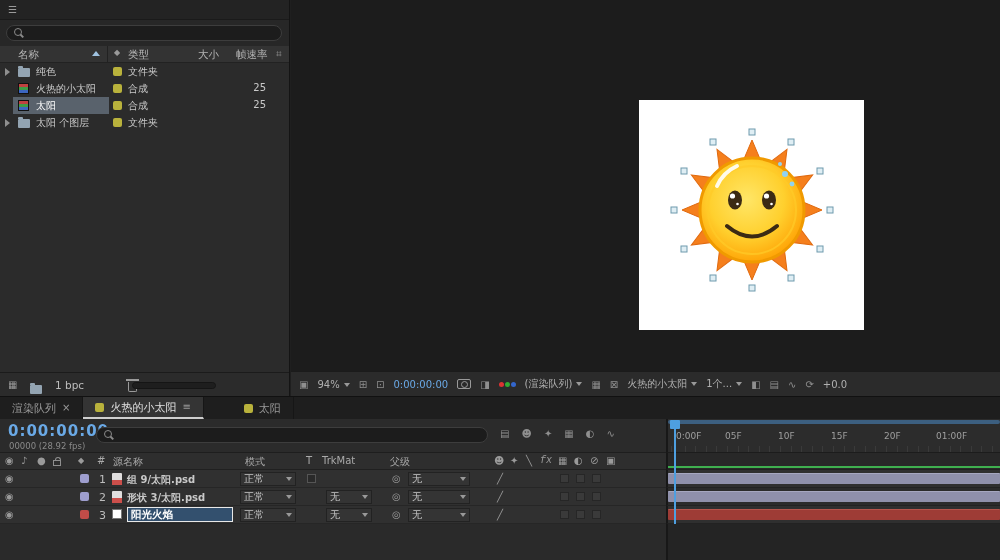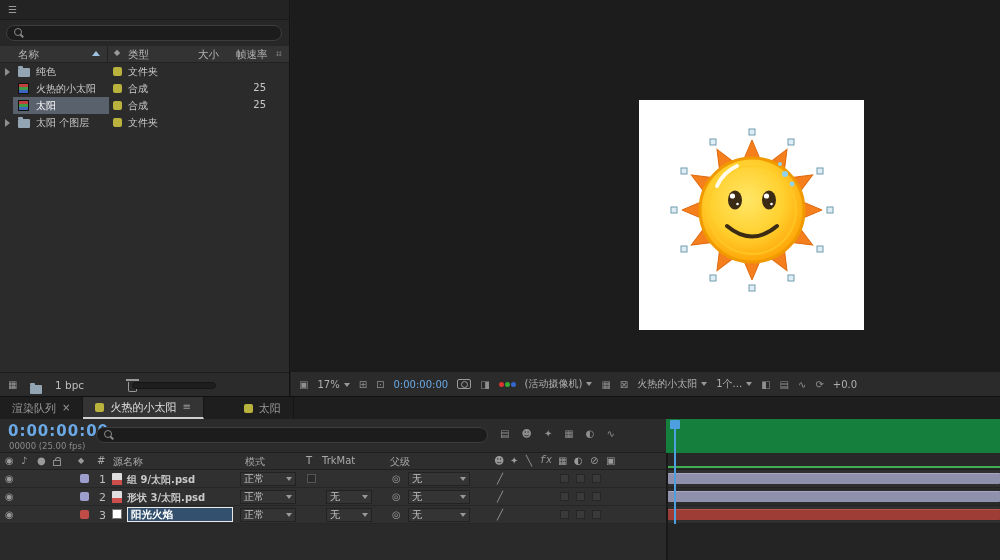--- a/index.html
+++ b/index.html
@@ -170,78 +170,88 @@
         <rect x="71" y="39" width="6" height="6"></rect>
         <rect x="110" y="29" width="6" height="6"></rect>
         <rect x="149" y="39" width="6" height="6"></rect>
         <rect x="178" y="68" width="6" height="6"></rect>
       </g>
     </svg>
   </div>
 
   <div class="abs" style="left:0;top:371px;width:100%;height:25px;background:#2b2b2b;border-top:1px solid #1b1b1b;display:flex;align-items:center;gap:9px;padding:0 8px;font-size:10px;color:#b0b0b0;">
     <span class="vicon">▣</span>
-    <span><span>17%</span><i class="caret"></i></span>
+    <span><span>94%</span><i class="caret"></i></span>
     <span class="vicon">⊞</span>
     <span class="vicon">⊡</span>
     <span style="color:#6aa9e6;">0:00:00:00</span>
     <span class="cam"></span>
     <span class="vicon">◨</span>
     <span class="rgbdots">
         <i style="background:#d33;"></i>
         <i style="background:#3a3;"></i>
         <i style="background:#36c;"></i>
       </span>
-    <span><span>(活动摄像机)</span><i class="caret"></i></span>
+    <span><span>(渲染队列)</span><i class="caret"></i></span>
     <span class="vicon">▦</span>
     <span class="vicon">⊠</span>
     <span><span>火热的小太阳</span><i class="caret"></i></span>
     <span><span>1个...</span><i class="caret"></i></span>
     <span class="vicon">◧</span>
     <span class="vicon">▤</span>
     <span class="vicon">∿</span>
     <span class="vicon">⟳</span>
     <span>+0.0</span>
   </div>
 </div>
 
-<div class="abs" style="left:0;top:396px;width:1000px;height:164px;background:#15803d;border-top:1px solid #111;">
+<div class="abs" style="left:0;top:396px;width:1000px;height:164px;background:#6d28d9;border-top:1px solid #111;">
 
   <div class="abs" style="left:0;top:0;width:100%;height:22px;background:#1e1e1e;display:flex;align-items:stretch;">
     <div style="display:flex;align-items:center;gap:6px;padding:0 12px;color:#9a9a9a;border-right:1px solid #161616;">
       <span>渲染队列</span>
       <span class="g">×</span>
     </div>
     <div style="display:flex;align-items:center;gap:6px;padding:0 12px;background:#343434;color:#e0e0e0;border-right:1px solid #161616;border-bottom:2px solid #cfcfcf;">
       <span class="chip" style="background:#b9b23c;"></span>
       <span>火热的小太阳</span>
       <span class="g">≡</span>
     </div>
     <div style="display:flex;align-items:center;gap:6px;padding:0 12px;color:#9a9a9a;border-right:1px solid #161616;margin-left:28px;">
       <span class="chip" style="background:#b9b23c;"></span>
       <span>太阳</span>
     </div>
   </div>
 
   <div class="abs" style="left:0;top:22px;width:666px;height:34px;background:#2b2b2b;border-bottom:1px solid #1e1e1e;">
     <span class="abs" style="left:8px;top:3px;font-size:15px;font-weight:bold;color:#6aa9e6;letter-spacing:1px;">0:00:00:00</span>
-    <span class="abs" style="left:9px;top:22px;font-size:8.5px;color:#8a8a8a;">00000 (25.00 fps)</span>
+    <span class="abs" style="left:9px;top:22px;font-size:8.5px;color:#8a8a8a;">00000 (28.92 fps)</span>
     <div class="searchbox abs" style="left:96px;top:8px;width:392px;">
       <span class="mag"></span>
     </div>
     <div class="abs" style="left:500px;top:9px;display:flex;gap:12px;">
       <span class="vicon">▤</span>
       <span class="vicon">☻</span>
       <span class="vicon">✦</span>
       <span class="vicon">▦</span>
       <span class="vicon">◐</span>
       <span class="vicon">∿</span>
     </div>
   </div>
 
+  <div class="abs" style="left:666px;top:22px;width:334px;height:34px;background:#2c2c2c;border-bottom:1px solid #1c1c1c;border-left:2px solid #181818;
+              background-image:repeating-linear-gradient(90deg,#3a3a3a 0 1px,transparent 1px 10.6px);background-position:6px bottom;background-size:100% 6px;background-repeat:repeat-x;">
+    <span class="abs" style="left:0;top:1px;width:100%;height:4px;background:#3c5f80;border-radius:2px;"></span>
+    <span class="abs" style="left:8px;top:12px;font-size:9px;color:#9f9f9f;">0:00F</span>
+    <span class="abs" style="left:57px;top:12px;font-size:9px;color:#9f9f9f;">05F</span>
+    <span class="abs" style="left:110px;top:12px;font-size:9px;color:#9f9f9f;">10F</span>
+    <span class="abs" style="left:163px;top:12px;font-size:9px;color:#9f9f9f;">15F</span>
+    <span class="abs" style="left:216px;top:12px;font-size:9px;color:#9f9f9f;">20F</span>
+    <span class="abs" style="left:268px;top:12px;font-size:9px;color:#9f9f9f;">01:00F</span>
+  </div>
 
   <div class="abs" style="left:0;top:56px;width:666px;height:17px;background:#2e2e2e;border-bottom:1px solid #202020;font-size:10px;color:#aaa;">
     <span class="g abs" style="left:5px;top:3px;">◉</span>
     <span class="g abs" style="left:21px;top:3px;">♪</span>
     <span class="g abs" style="left:37px;top:3px;">●</span>
     <span class="icon-lock abs" style="left:53px;top:3px;"></span>
     <span class="g abs" style="left:78px;top:4px;font-size:8px;">◆</span>
     <span class="abs" style="left:97px;top:2px;">#</span>
     <span class="abs" style="left:113px;top:2px;">源名称</span>
     <span class="abs" style="left:245px;top:2px;">模式</span>

